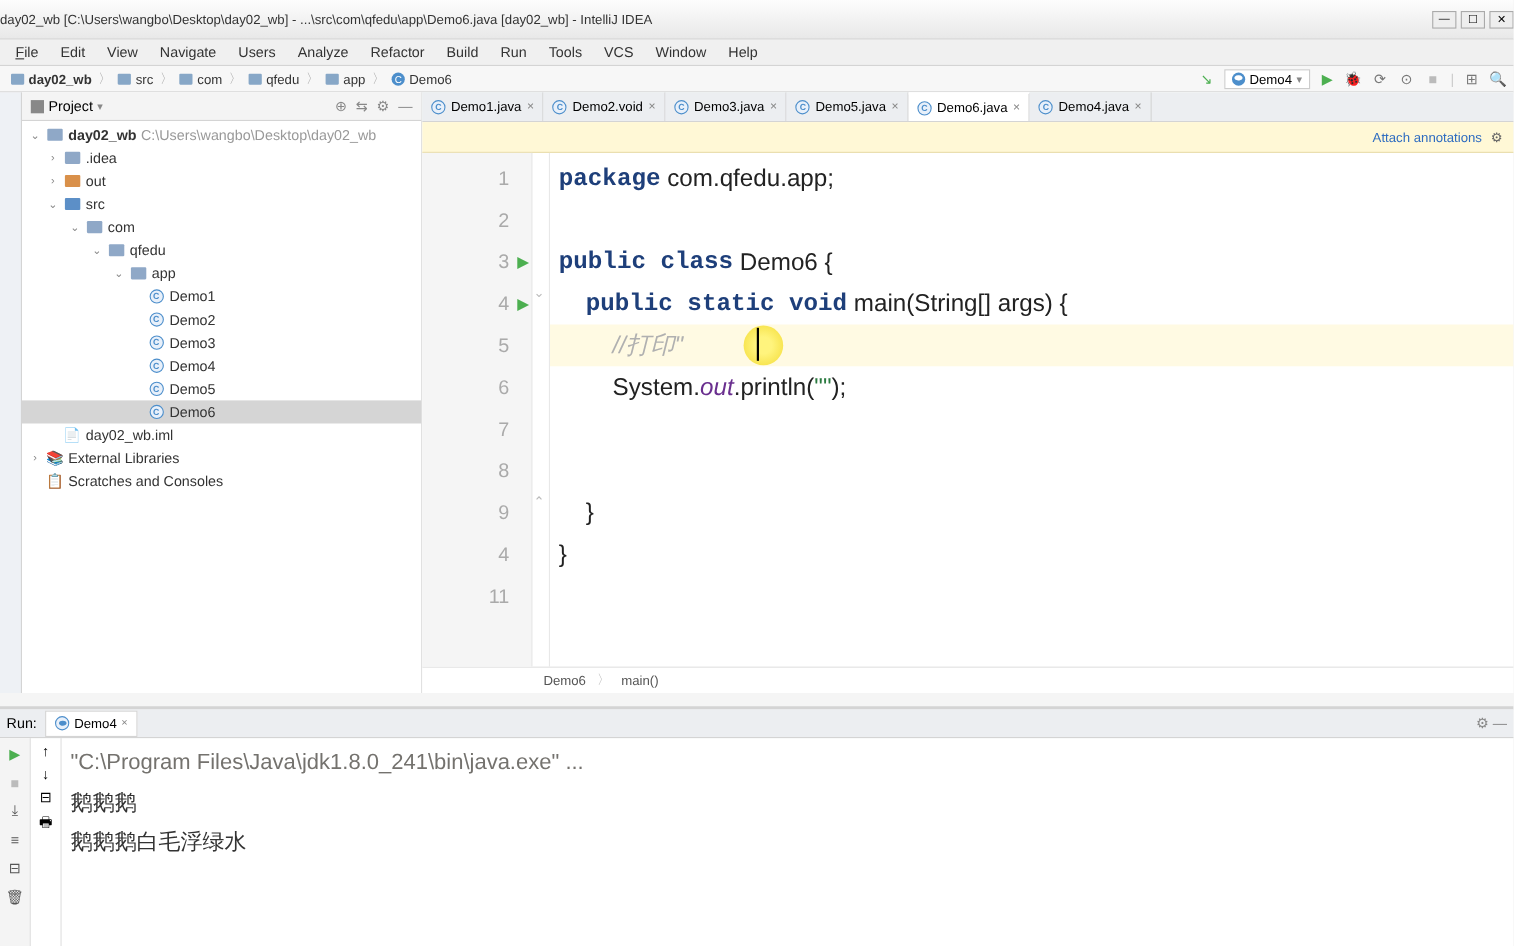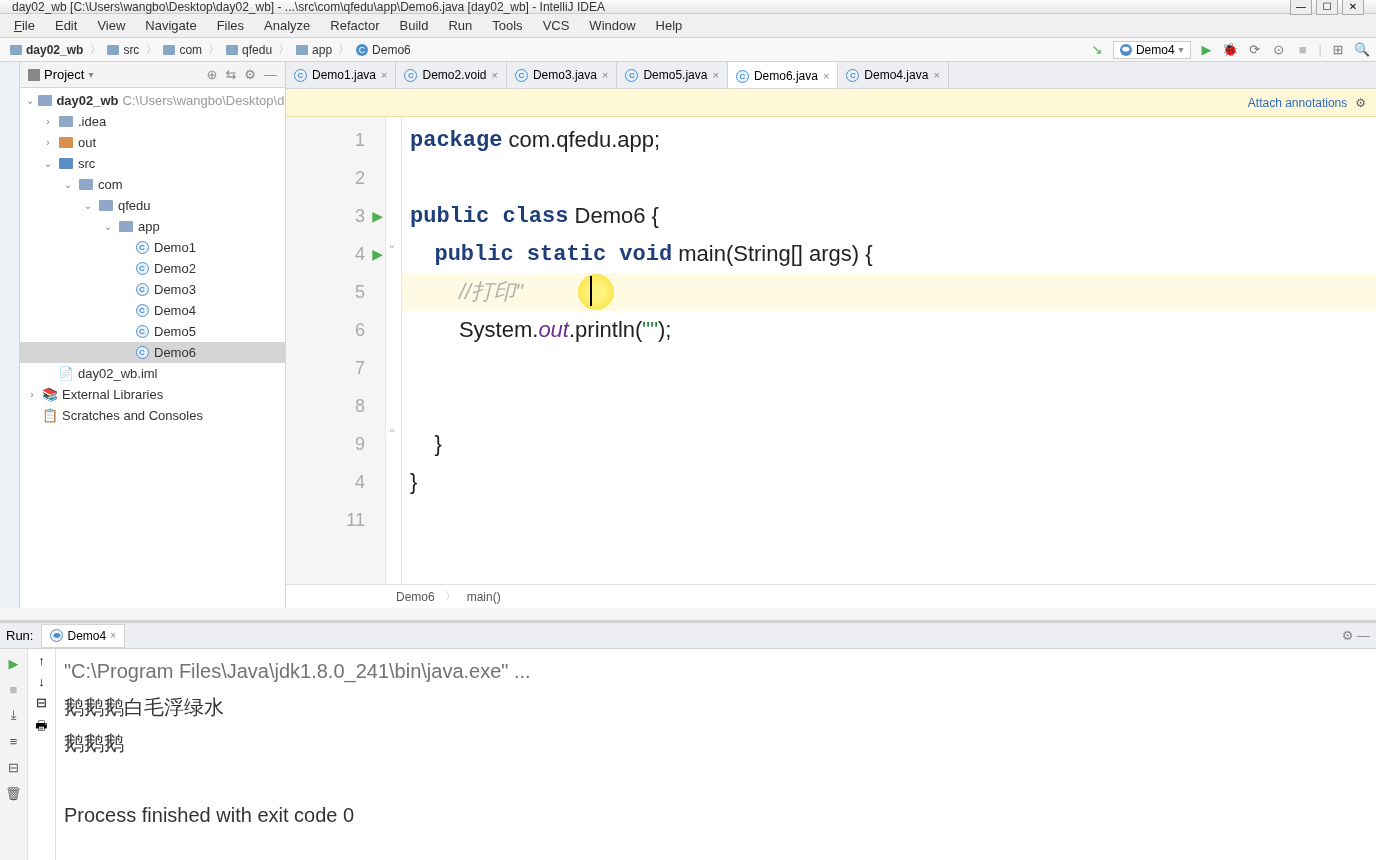--- a/index.html
+++ b/index.html
@@ -1,18 +1,18 @@
 <!DOCTYPE html>
 <html><head>
 <meta charset="utf-8">
 <style>
 * { margin: 0; padding: 0; box-sizing: border-box; font-family: "Segoe UI", Arial, sans-serif; }
 body { width: 1376px; height: 860px; background: #f5f5f5; overflow: hidden; font-size: 13px; }
 
-.titlebar { height: 14px; background: linear-gradient(#fdfdfd, #e8e8e8); display: flex; align-items: center; padding: 0 12px; border-bottom: 1px solid #ccc; }
+.titlebar { height: 36px; background: linear-gradient(#fdfdfd, #e8e8e8); display: flex; align-items: center; padding: 0 0; border-bottom: 1px solid #ccc; }
 .titlebar-text { flex: 1; font-size: 12px; color: #333; }
 .win-controls { display: flex; gap: 4px; }
 .win-btn { width: 22px; height: 16px; border: 1px solid #aaa; background: #eee; display: flex; align-items: center; justify-content: center; font-size: 10px; }
 
 .menubar { height: 24px; background: #f0f0f0; display: flex; align-items: center; padding: 0 4px; border-bottom: 1px solid #d4d4d4; }
 .menubar span { padding: 0 10px; font-size: 13px; color: #333; cursor: pointer; }
 .menubar span u { text-decoration: underline; }
 
 .navbar { height: 24px; background: #f7f7f7; display: flex; align-items: center; padding: 0 6px; border-bottom: 1px solid #d4d4d4; }
 .crumb { display: flex; align-items: center; gap: 4px; padding: 0 4px; font-size: 12px; color: #333; }
@@ -20,21 +20,21 @@
 .dir-icon { width: 12px; height: 10px; background: #87a7c7; border-radius: 1px; }
 .cls-icon { width: 12px; height: 12px; border-radius: 50%; background: #4c8ecb; color: #fff; font-size: 9px; display: flex; align-items: center; justify-content: center; }
 .nav-right { margin-left: auto; display: flex; align-items: center; gap: 8px; }
 .run-config { border: 1px solid #ccc; padding: 1px 6px; font-size: 12px; background: #fff; display: flex; align-items: center; gap: 4px; }
 .tb-icon { width: 16px; height: 16px; display: flex; align-items: center; justify-content: center; font-size: 13px; }
 
 .main-split { display: flex; height: 546px; }
 
 .tool-strip-left { width: 20px; background: #eef1f5; border-right: 1px solid #d4d4d4; display: flex; flex-direction: column; align-items: center; }
 
-.project-panel { width: 266px; background: #fff; border-right: 1px solid #d4d4d4; display: flex; flex-direction: column; }
+.project-panel { width: 364px; background: #fff; border-right: 1px solid #d4d4d4; display: flex; flex-direction: column; }
 .panel-header { height: 26px; background: #f4f4f4; display: flex; align-items: center; padding: 0 8px; border-bottom: 1px solid #d4d4d4; gap: 6px; }
 .panel-title { display: flex; align-items: center; gap: 4px; font-size: 13px; }
 .panel-header-right { margin-left: auto; display: flex; gap: 8px; }
 .tree { flex: 1; overflow: auto; padding-top: 2px; }
 .tree-row { display: flex; align-items: center; height: 21px; padding-left: 6px; font-size: 13px; color: #333; white-space: nowrap; }
 .tree-row.selected { background: #d5d5d5; }
 .tree-arrow { width: 12px; text-align: center; color: #888; font-size: 10px; }
 .tree-icon { width: 16px; height: 14px; margin: 0 4px; display: flex; align-items: center; justify-content: center; }
 .folder-ic { width: 14px; height: 11px; background: #8fa8c7; border-radius: 1px; }
 .folder-ic.orange { background: #d9904a; }
@@ -94,21 +94,21 @@
     <div class="win-btn">☐</div>
     <div class="win-btn">✕</div>
   </div>
 </div>
 
 <div class="menubar">
   <span><u>F</u>ile</span>
   <span>Edit</span>
   <span>View</span>
   <span>Navigate</span>
-  <span>Files</span>
+  <span>Users</span>
   <span>Analyze</span>
   <span>Refactor</span>
   <span>Build</span>
   <span>Run</span>
   <span>Tools</span>
   <span>VCS</span>
   <span>Window</span>
   <span>Help</span>
 </div>
 
@@ -398,19 +398,18 @@
       <span class="t-btn">🗑</span>
     </div>
     <div class="run-tools2">
       <span class="t-btn">↑</span>
       <span class="t-btn">↓</span>
       <span class="t-btn">⊟</span>
       <span class="t-btn">🖶</span>
     </div>
     <div class="console">
       <div class="line cmd">"C:\Program Files\Java\jdk1.8.0_241\bin\java.exe" ...</div>
+      <div class="line">鹅鹅鹅</div>
       <div class="line">鹅鹅鹅白毛浮绿水</div>
-      <div class="line">鹅鹅鹅</div>
       <div class="line"></div>
-      <div class="line">Process finished with exit code 0</div>
     </div>
   </div>
 </div>
 
 </body></html>

